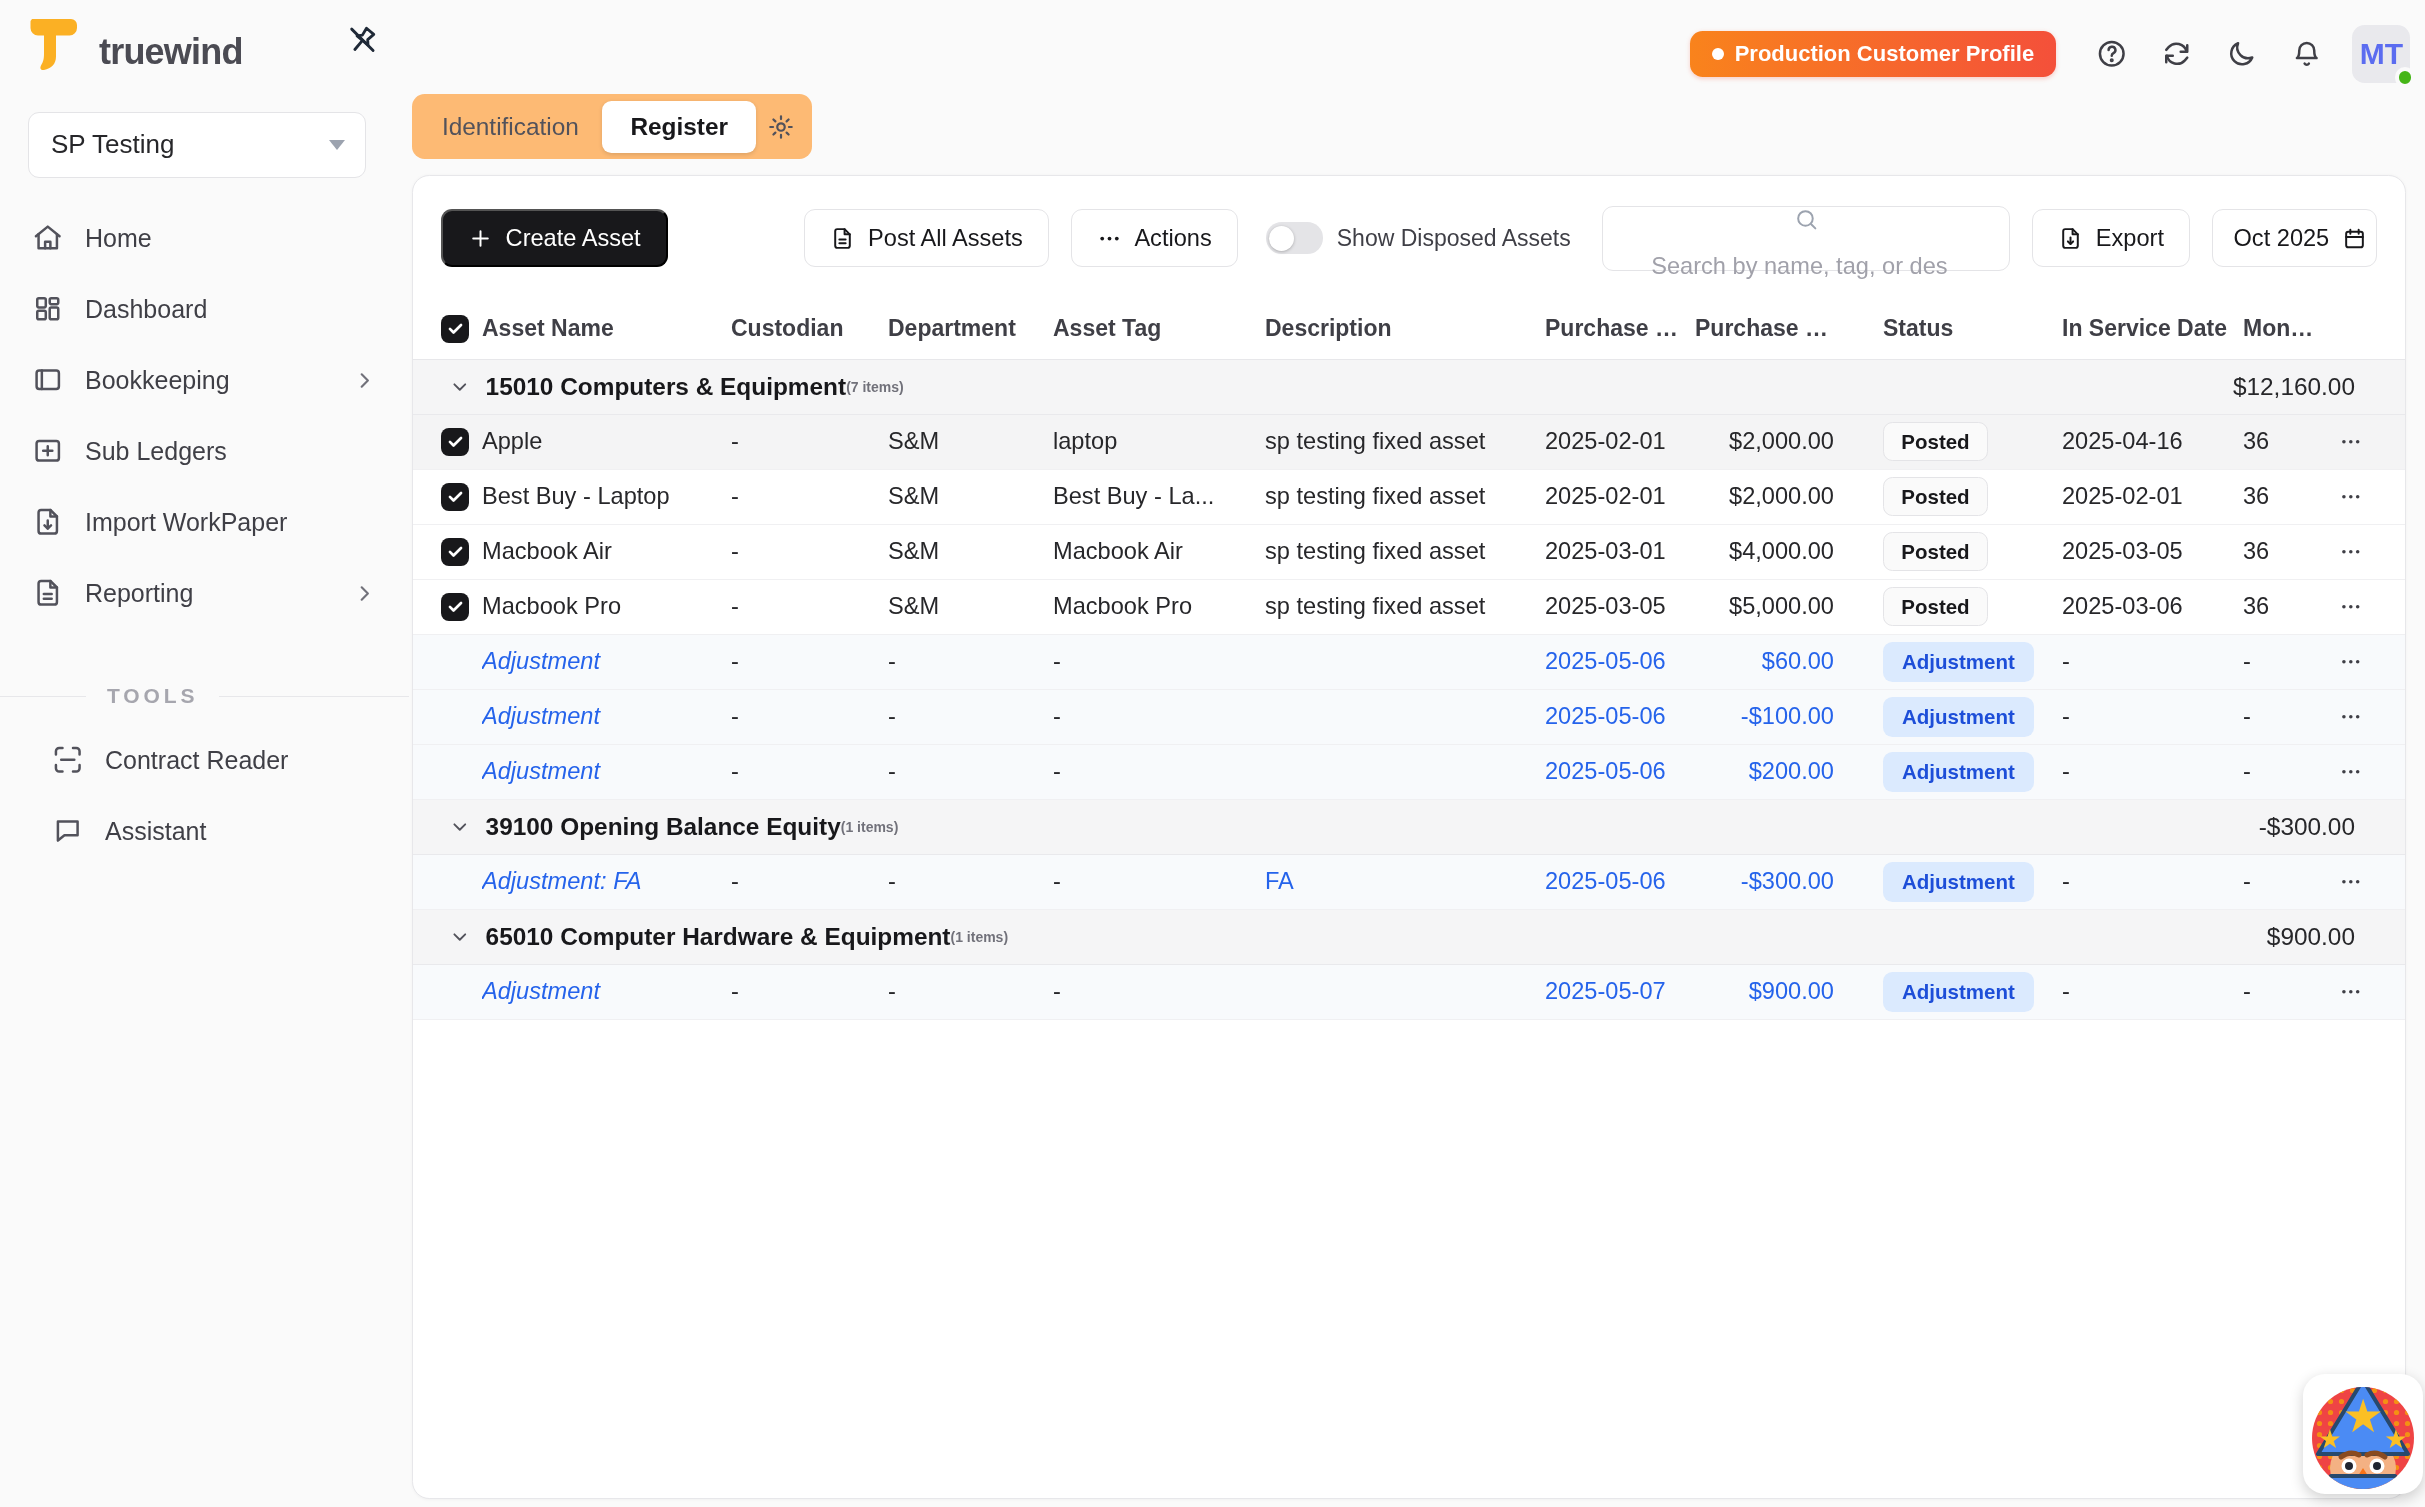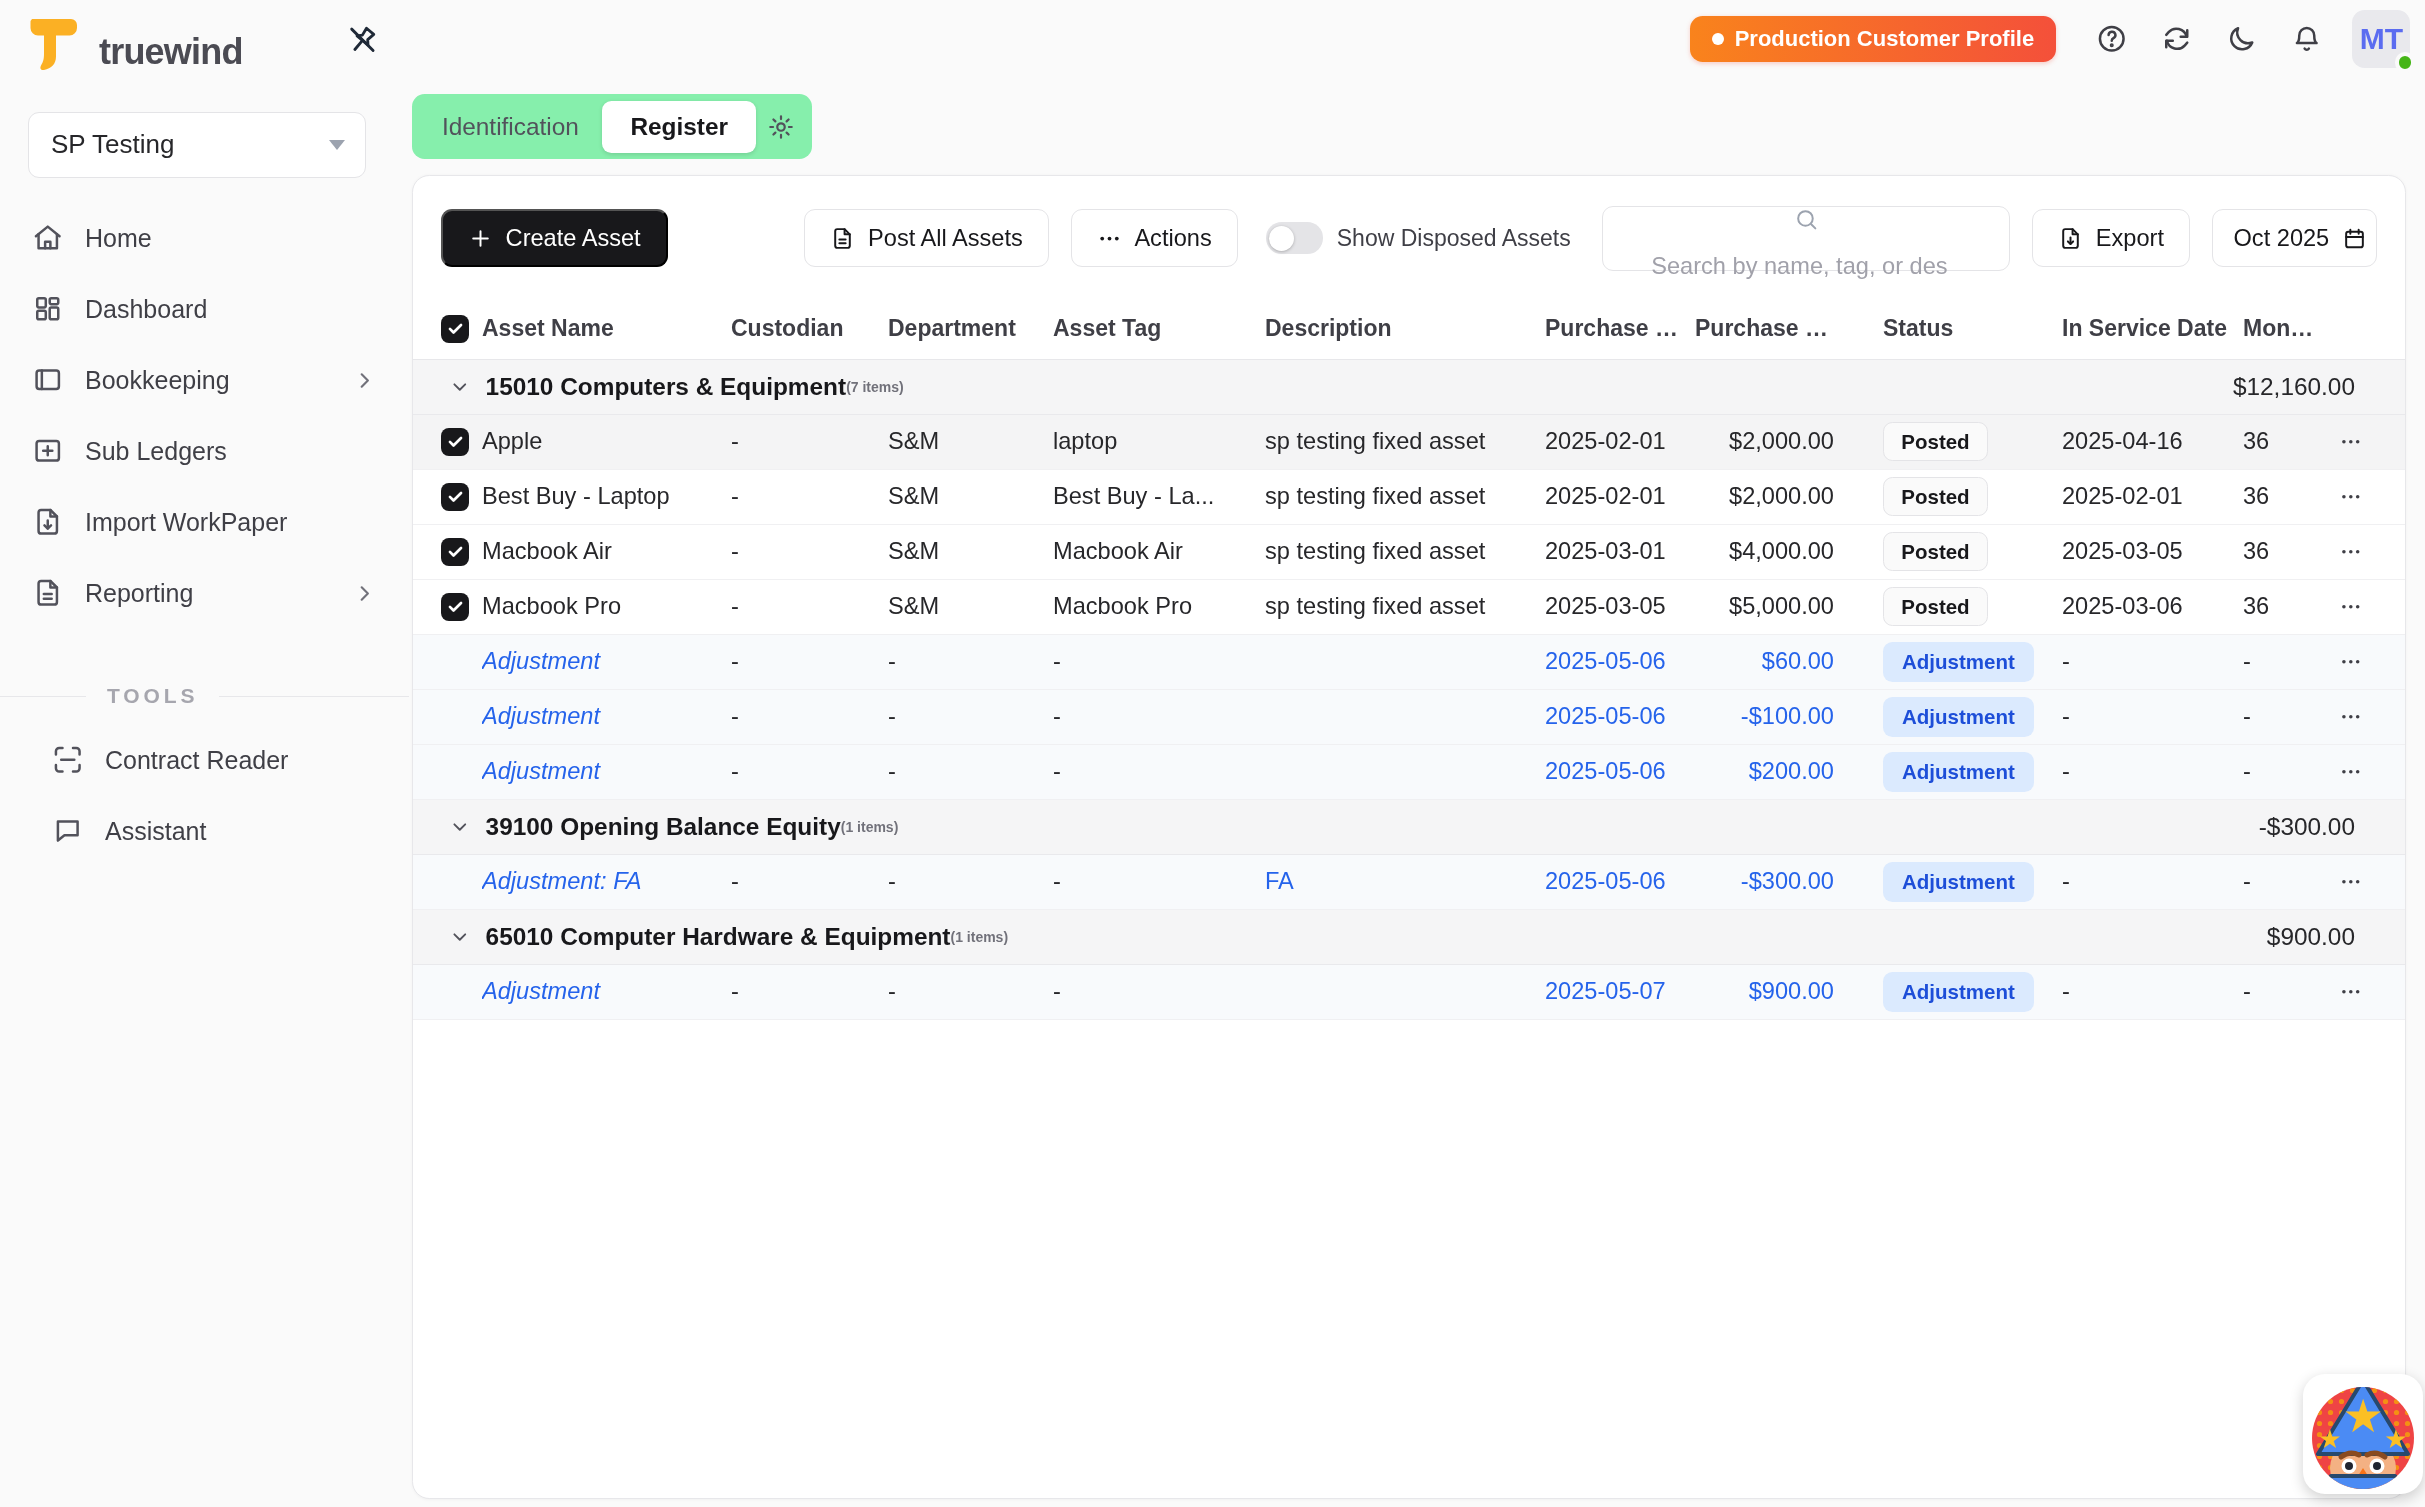--- a/index.html
+++ b/index.html
@@ -12,21 +12,21 @@
     overflow:hidden;
   }
   svg { display:block; width:100%; height:100%; }
 
   
   .topbar { position:absolute; left:0; top:0; width:100%; height:88px; }
   .brand { position:absolute; left:27px; top:15.7px; display:flex; align-items:flex-end; gap:20px; }
   .brand-logo { width:52px; height:57px; }
   .brand-name { font-size:36px; font-weight:600; color:#4b4b53; letter-spacing:-0.8px; }
   .pin-btn { position:absolute; left:343px; top:22px; width:38px; height:38px; color:#1f2937; cursor:pointer; }
-  .top-right { position:absolute; right:15.7px; top:10px; display:flex; align-items:center; gap:11px; }
+  .top-right { position:absolute; right:15.7px; top:25px; display:flex; align-items:center; gap:11px; }
   .env-badge {
     height:46px; border-radius:12.6px; padding:0 22px; margin-right:17.3px;
     display:flex; align-items:center; gap:11px;
     background:linear-gradient(90deg, #f9831c 0%, #f4503a 100%);
     color:#fff; font-size:22px; font-weight:600; box-shadow:0 1.6px 4.7px rgba(244,80,58,.25);
   }
   .env-dot { width:11.8px; height:11.8px; border-radius:50%; background:#fff; }
   .top-icon { width:54px; height:54px; display:flex; align-items:center; justify-content:center; color:#3f3f46; cursor:pointer; }
   .top-icon .ic { width:31.5px; height:31.5px; }
   .avatar { position:relative; width:58px; height:58px; margin-left:7.9px; border-radius:12.6px; background:#e9e9ed;
@@ -49,21 +49,21 @@
   .nav-item .nchev { margin-left:auto; width:27px; height:27px; color:#71717a; }
   .tools-divider { display:flex; align-items:center; margin-top:52px; height:31.5px; }
   .tools-divider .tline { flex:1; height:1.6px; background:#e7e7ea; }
   .tools-divider .tlabel { padding:0 20.5px; font-size:21px; letter-spacing:3.9px; color:#a6a6ae; font-weight:600; }
   .tools-nav { margin-top:12.6px;padding-left:20px; }
 
   
   .main { position:absolute; left:412px; top:94px; width:1994px; }
   .tabsbar { display:flex; align-items:center; }
   .tabs {
-    display:inline-flex; align-items:center; background:#86efac; border-radius:12.6px; padding:6.3px; height:65px;
+    display:inline-flex; align-items:center; background:#fdba74; border-radius:12.6px; padding:6.3px; height:65px;
   }
   .tab { padding:0 23.6px; height:52px; display:flex; align-items:center; font-size:24.4px; color:#52525b; cursor:pointer; border-radius:9.4px; }
   .tab.active { background:#fff; color:#18181b; font-weight:600; box-shadow:0 1.6px 4.7px rgba(0,0,0,.12); padding:0 28px; }
   .tab-gear { width:50px; height:52px; display:flex; align-items:center; justify-content:center; color:#52525b; cursor:pointer; }
   .tab-gear .ic { width:28px; height:28px; }
 
   .card {
     margin-top:15.7px; width:1994px; height:1324px; background:#fff;
     border:1.6px solid #e7e7ea; border-radius:17.3px; box-shadow:0 0.8px 3.1px rgba(0,0,0,.04);
     overflow:hidden; position:relative;

